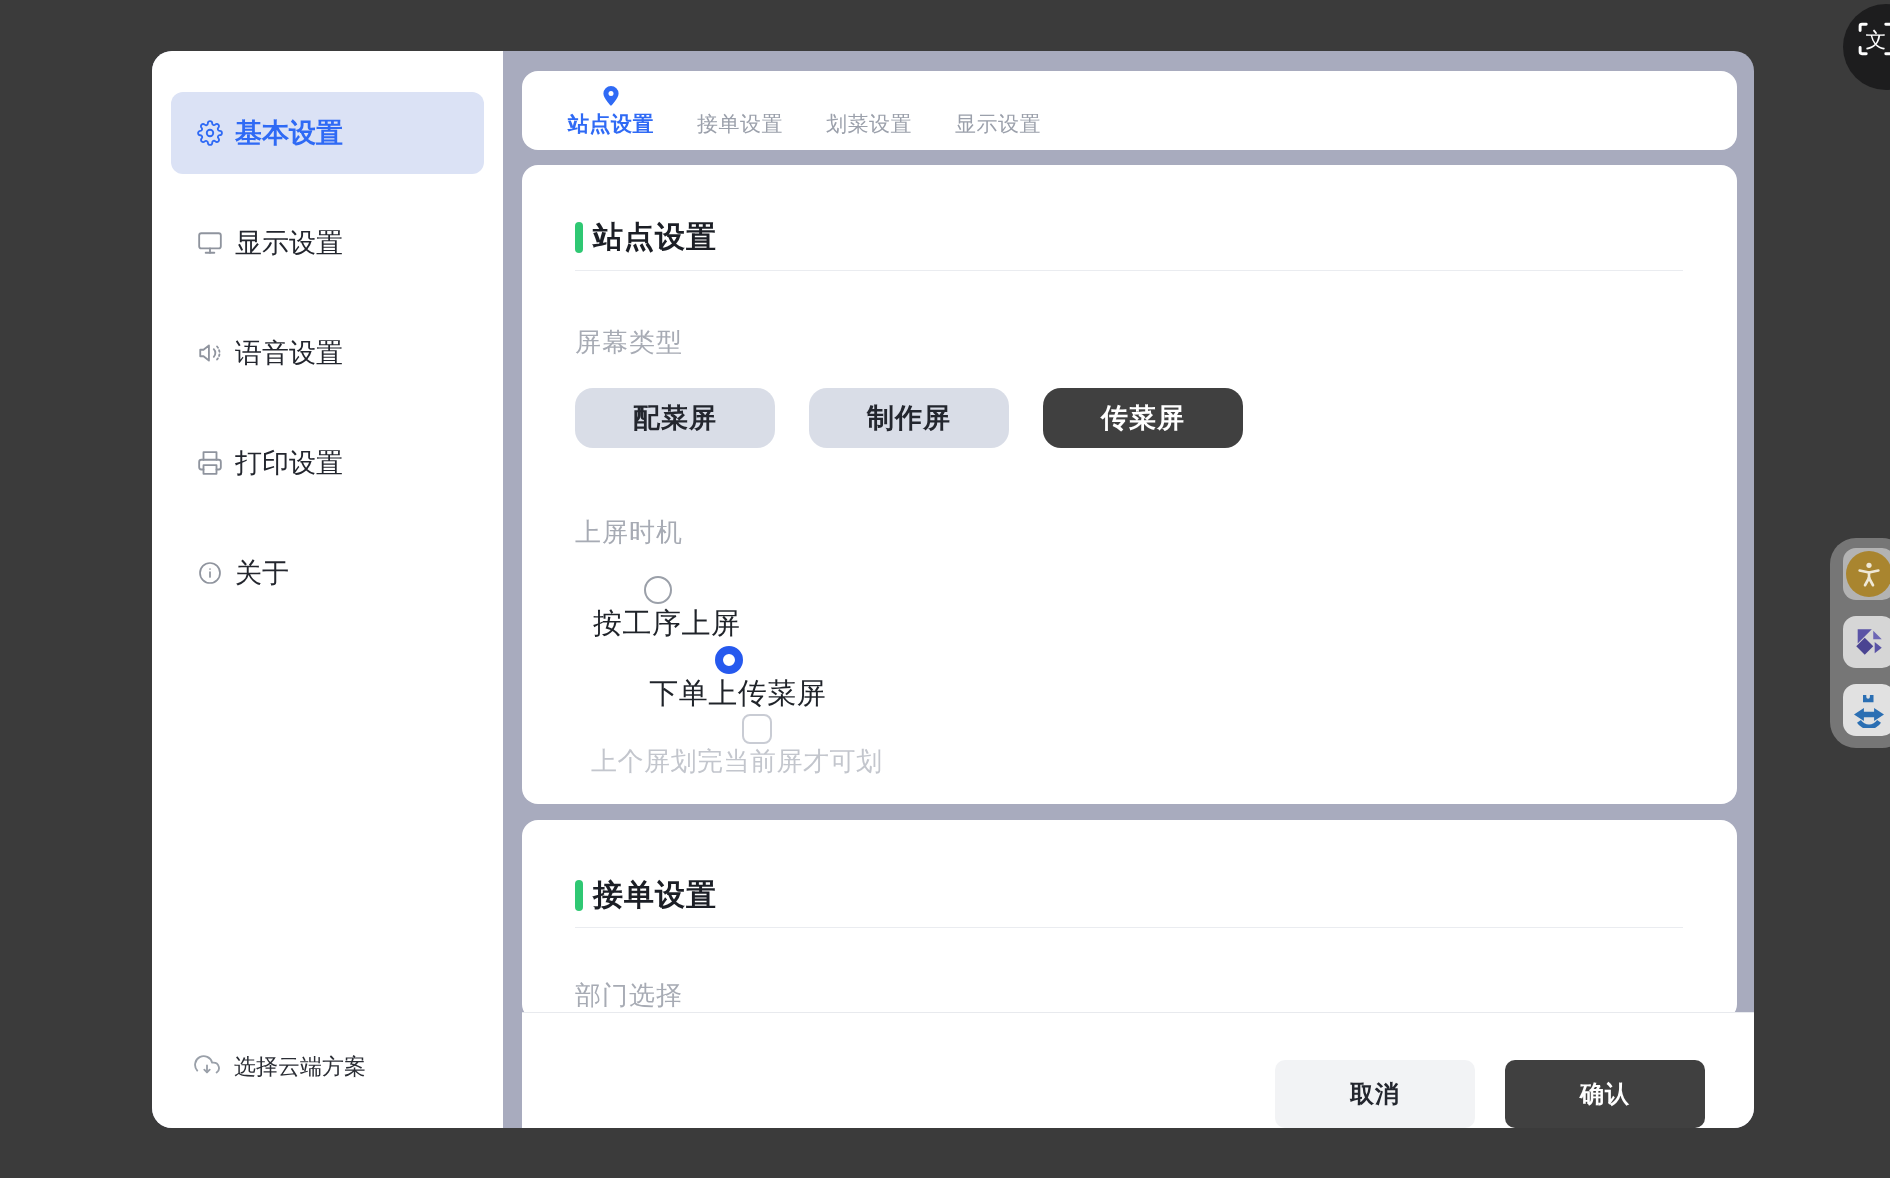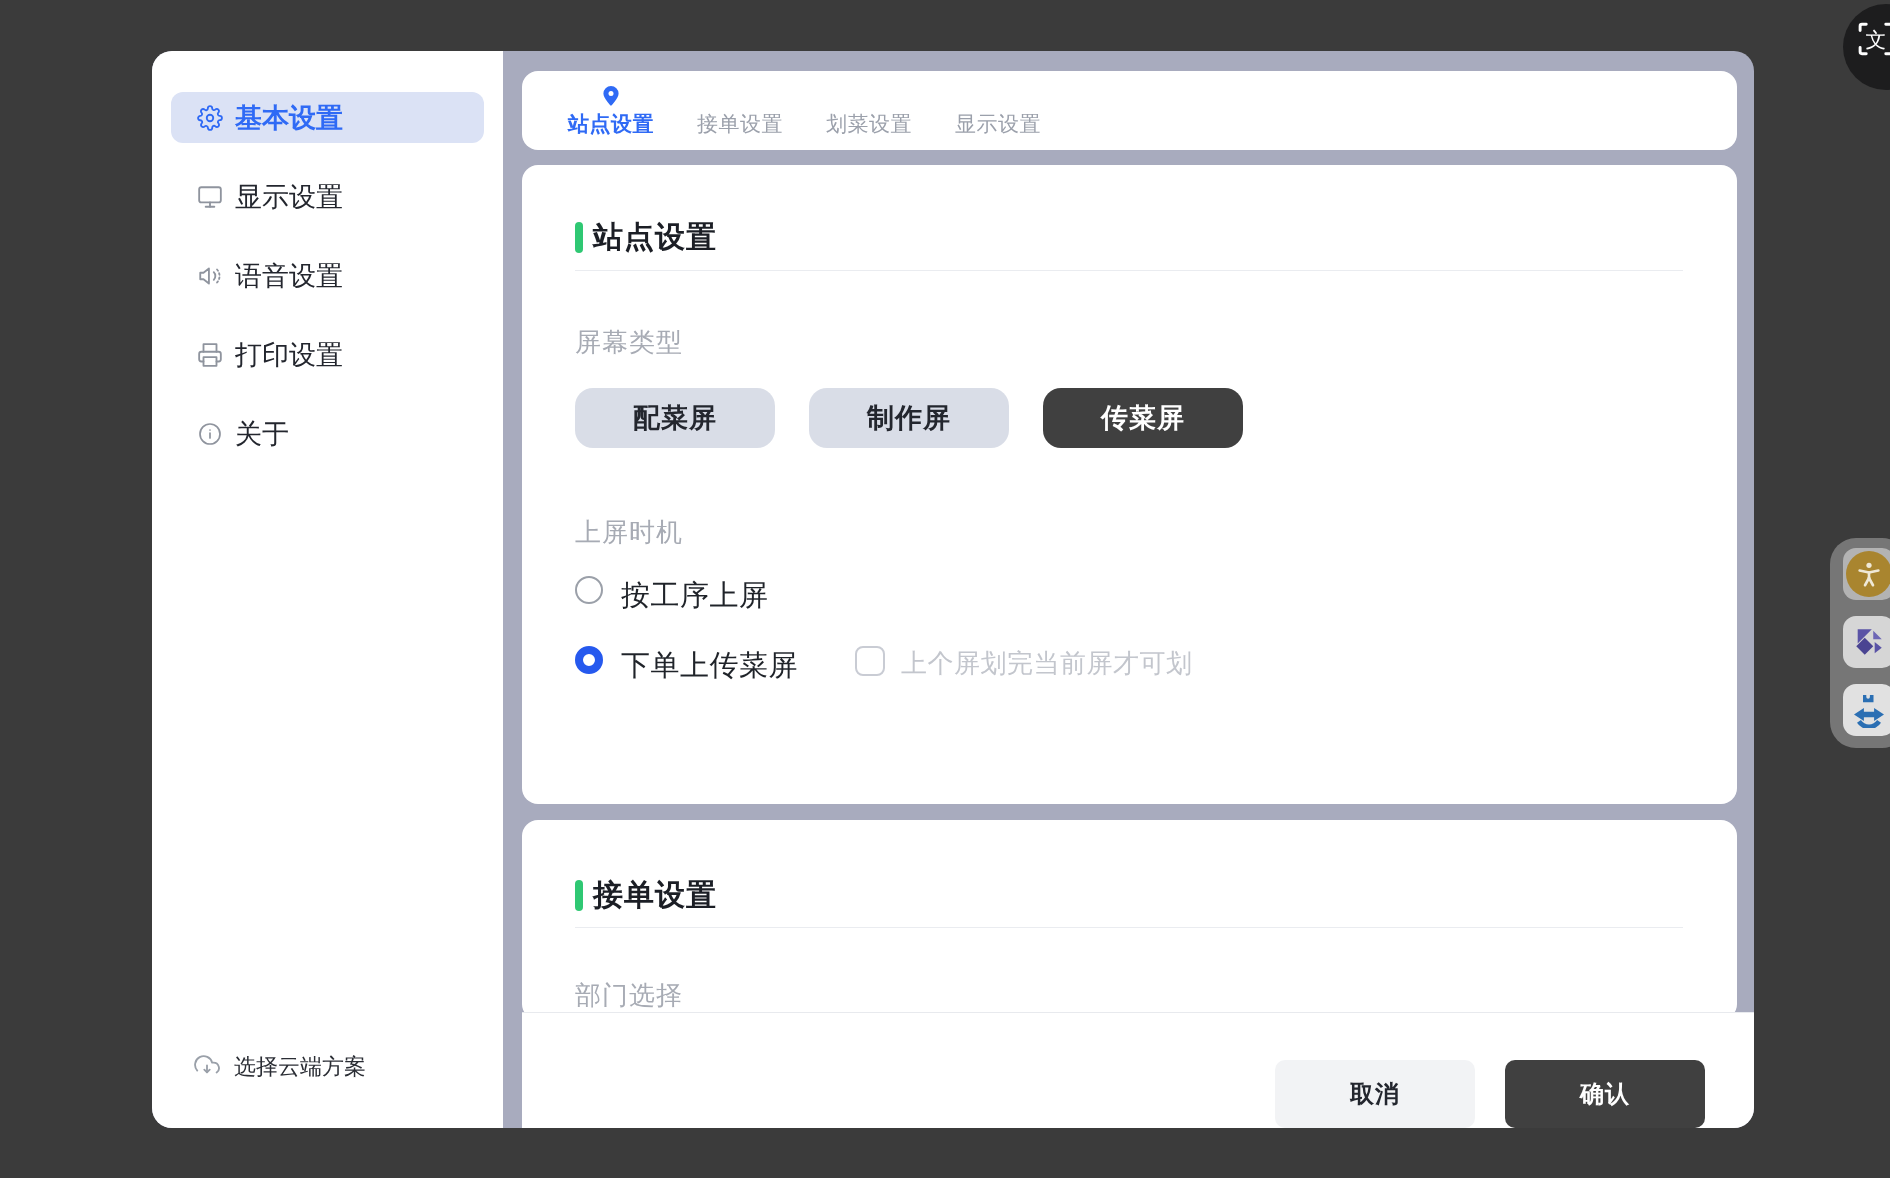--- a/index.html
+++ b/index.html
@@ -7,21 +7,21 @@
   body { font-family:"Liberation Sans", sans-serif; background:#3b3b3b; overflow:hidden; }
   .screen { position:relative; width:1890px; height:1178px; background:#3b3b3b; overflow:hidden; }
 
   
   .modal { position:absolute; left:152px; top:51px; width:1602px; height:1077px;
            background:#a8abbe; border-radius:20px; overflow:hidden; }
 
   
   .sidebar { position:absolute; left:0; top:0; width:351px; height:100%; background:#ffffff; }
   .nav { padding:41px 19px 0 19px; }
-  .nav-item { height:51px; border-radius:12px; display:flex; align-items:center;
+  .nav-item { height:82px; border-radius:12px; display:flex; align-items:center;
               padding-left:26px; gap:12px; margin-bottom:28px; cursor:pointer;
               color:#23262e; font-size:27px; font-weight:500; }
   .nav-item .nav-icon { width:26px; height:26px; display:flex; align-items:center; justify-content:center; color:#8f949e; }
   .nav-item.active { background:#dbe2f5; color:#2f6af5; font-weight:600; }
   .nav-item.active .nav-icon { color:#2f6af5; }
   .sidebar-footer { position:absolute; left:42px; bottom:46px; display:flex; align-items:center;
                     gap:14px; font-size:22px; color:#2a2d34; cursor:pointer; }
   .sidebar-footer .nav-icon { width:26px; height:26px; color:#9aa0a9; display:flex; align-items:center; }
 
   
@@ -49,21 +49,21 @@
   .main-card .field-label.screen-type { top:160px; }
   .main-card .field-label.timing { top:350px; }
   .second-card .field-label.dept { top:158px; }
 
   .btn-row { position:absolute; left:53px; top:223px; display:flex; gap:34px; }
   .type-btn { width:200px; height:60px; border:none; border-radius:18px; background:#d9dde7;
               color:#23262e; font-size:27px; font-weight:700; font-family:inherit;
               letter-spacing:1px; cursor:pointer; }
   .type-btn.selected { background:#404040; color:#ffffff; }
 
-  .radio-row { position:absolute; left:53px; height:40px; display:flex; align-items:flex-start; cursor:pointer; }
+  .radio-row { position:absolute; left:53px; height:40px; display:flex; align-items:center; cursor:pointer;flex-direction:column; }
   .radio-row.r1 { top:411px; } .radio-row.r2 { top:481px; } .radio-row.r3 { top:551px; }
   .radio { width:28px; height:28px; border-radius:50%; border:2.5px solid #9ba0a9; background:#fff; flex:0 0 auto; }
   .radio.checked { border:8px solid #2659ee; }
   .radio-label { margin-left:18px; font-size:29px; font-weight:500; color:#1f2329; letter-spacing:0.5px; }
   .checkbox { width:30px; height:30px; border-radius:8px; border:2px solid #c9ccd4; background:#fff;
               margin-left:57px; flex:0 0 auto; cursor:pointer; }
   .checkbox-label { margin-left:16px; font-size:26px; color:#c3c6cd; letter-spacing:0.5px; }
 
   .bottom-bar { position:absolute; left:0; top:961px; width:1232px; height:116px; background:#ffffff;
                 border-top:1px solid #e8eaee; display:flex; align-items:flex-end; justify-content:flex-end;

